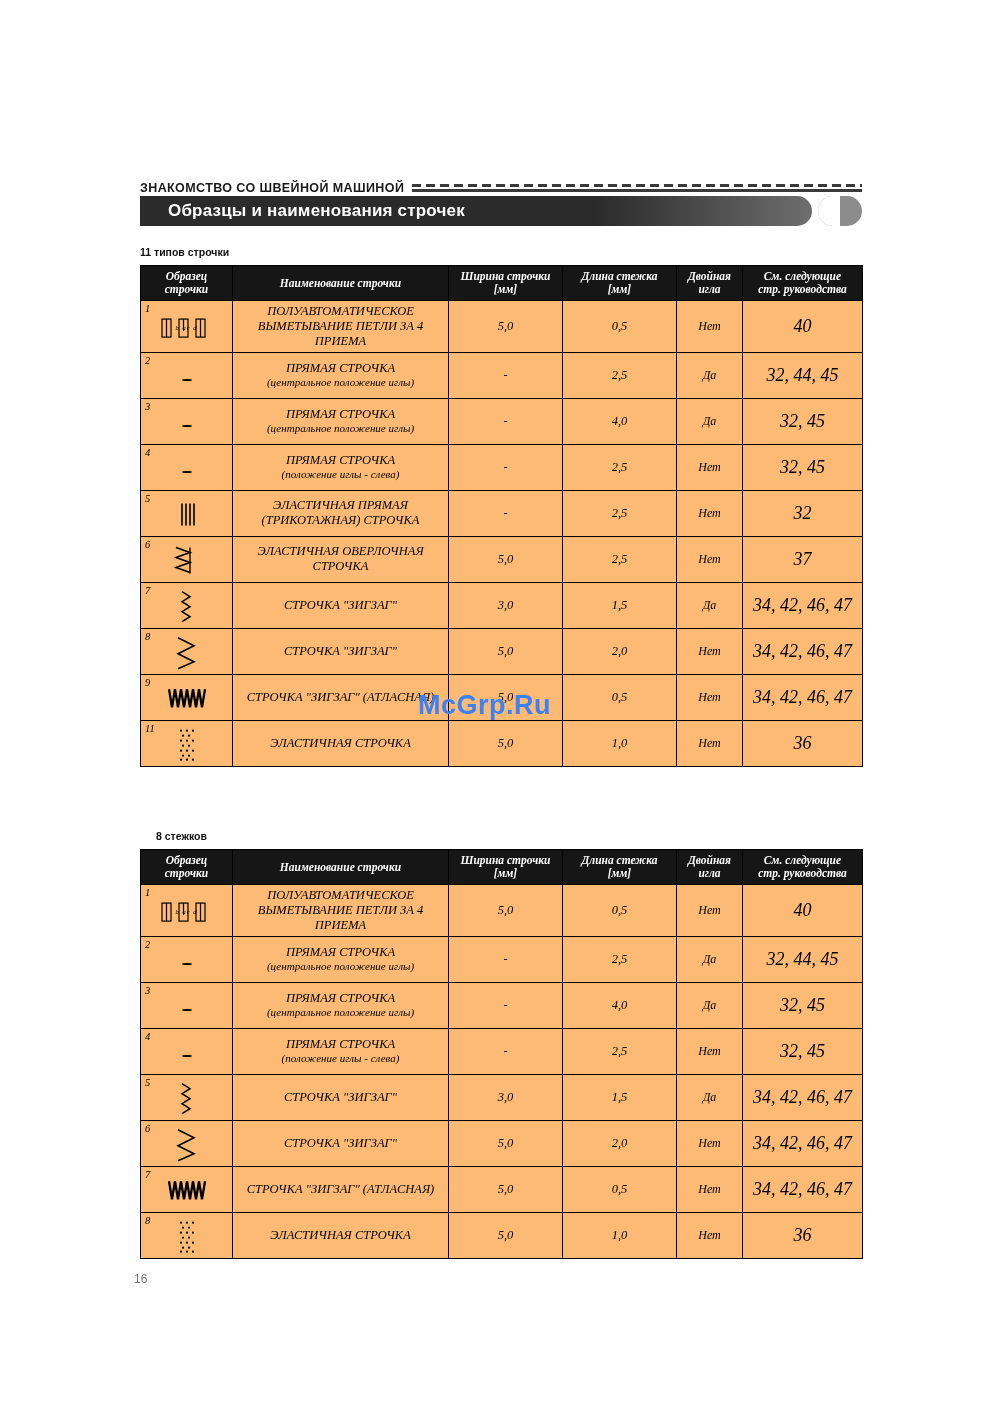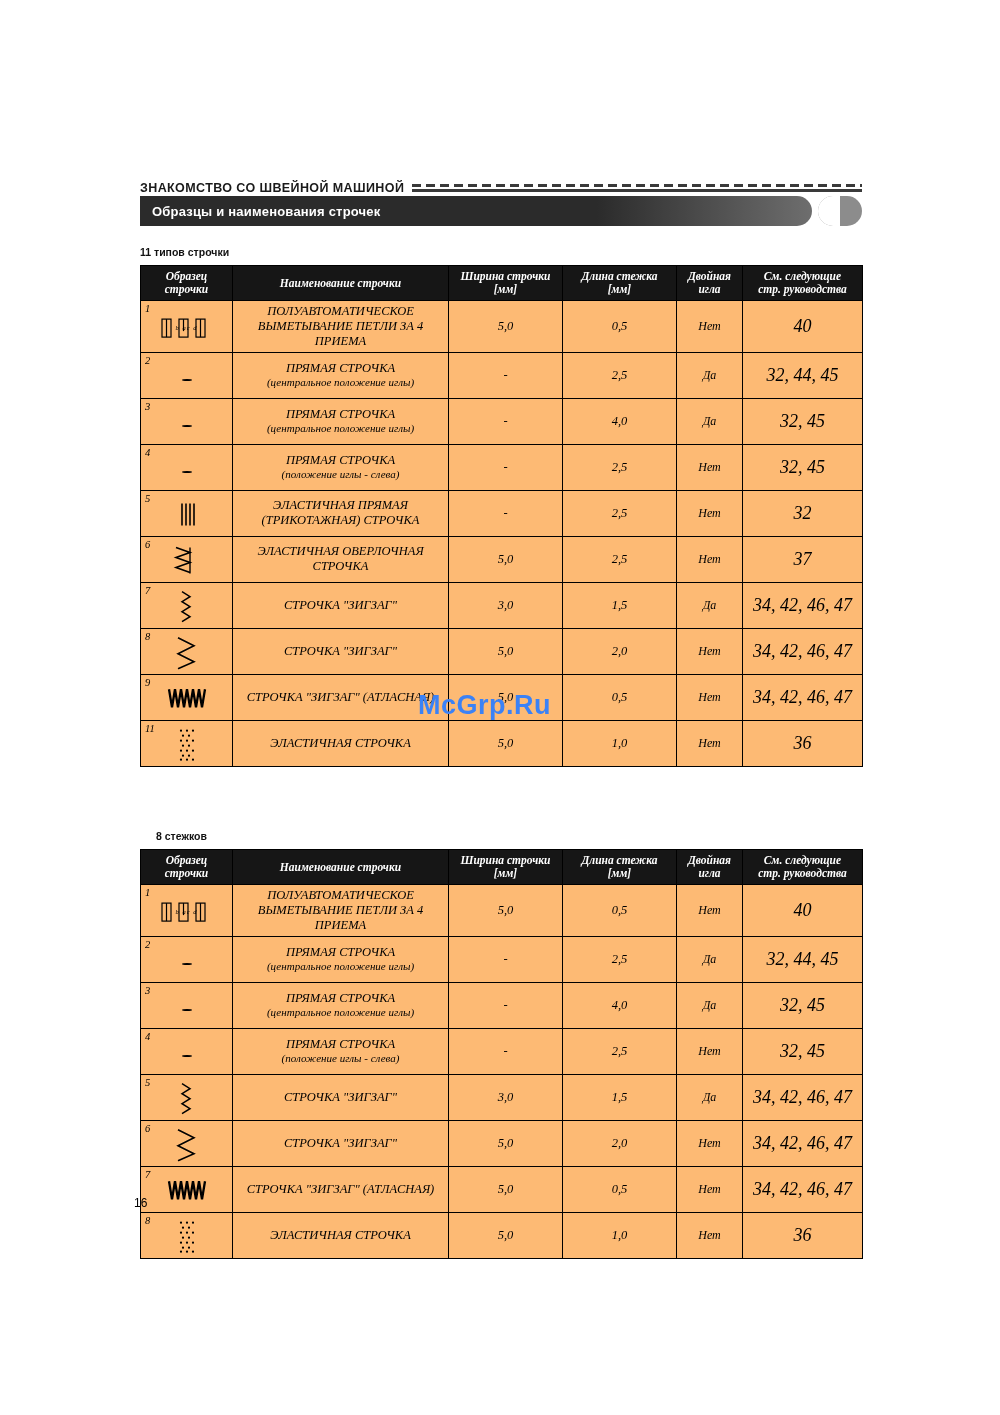--- a/index.html
+++ b/index.html
@@ -67,23 +67,23 @@
     width: 672px;
     height: 30px;
     background: linear-gradient(to right, #2b2b2b 0%, #2b2b2b 68%, #6e6e6e 100%);
     display: flex;
     align-items: center;
     border-radius: 0 15px 15px 0;
   }
   .section-banner .label {
     color: #fff;
     font-family: "Liberation Sans", sans-serif;
-    font-size: 13px;
+    font-size: 17px;
     font-weight: bold;
-    padding-left: 12px;
+    padding-left: 28px;
     letter-spacing: 0.2px;
     text-align: right;
   }
   .banner-pill {
     position: absolute;
     left: 818px;
     top: 196px;
     width: 44px;
     height: 30px;
     background: #8c8c8c;
@@ -231,24 +231,24 @@
     font-size: 27px;
     font-weight: bold;
     color: #3b82f6;
     letter-spacing: 0.5px;
     pointer-events: none;
   }
 
   .page-number {
     position: absolute;
     left: 134px;
-    top: 1196px;
+    top: 1272px;
     font-family: "Liberation Sans", sans-serif;
     font-size: 12px;
-    color: #000000;
+    color: #737373;
   }
 
   svg.stitchart { display: block; margin: 0 auto; }
 </style>
 </head>
 <body>
 
 <div class="page-header">
   <span class="header-title">ЗНАКОМСТВО СО ШВЕЙНОЙ МАШИНОЙ</span>
   <span class="header-rule">

